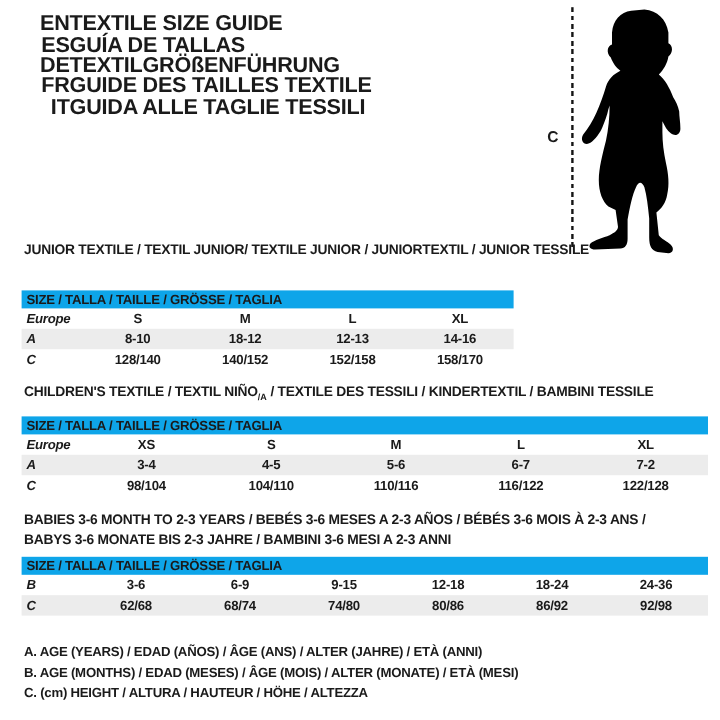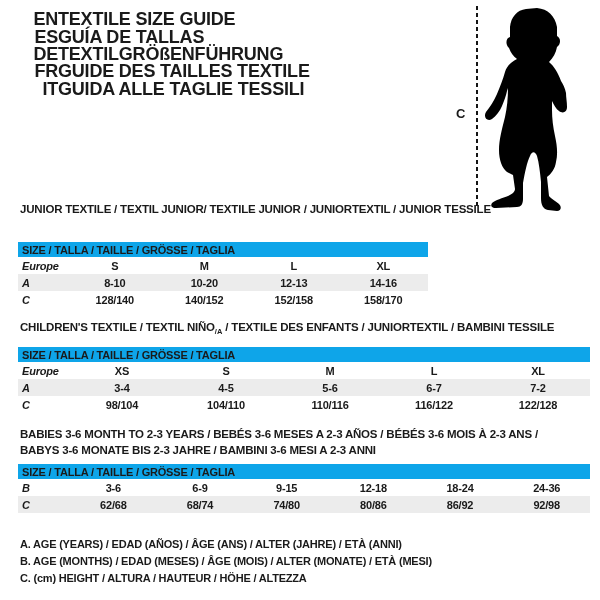--- a/index.html
+++ b/index.html
@@ -81,34 +81,34 @@
   <div class="trow">
     <span class="label-cell">Europe</span>
     <span class="val-cell">S</span>
     <span class="val-cell">M</span>
     <span class="val-cell">L</span>
     <span class="val-cell">XL</span>
   </div>
   <div class="trow shaded">
     <span class="label-cell">A</span>
     <span class="val-cell">8-10</span>
-    <span class="val-cell">10-20</span>
+    <span class="val-cell">18-12</span>
     <span class="val-cell">12-13</span>
     <span class="val-cell">14-16</span>
   </div>
   <div class="trow">
     <span class="label-cell">C</span>
     <span class="val-cell">128/140</span>
     <span class="val-cell">140/152</span>
     <span class="val-cell">152/158</span>
     <span class="val-cell">158/170</span>
   </div>
 </div>
 
-<div class="section-title" style="top:319px;"><span>CHILDREN'S TEXTILE / TEXTIL NIÑO</span><span class="sub">/A</span><span> / TEXTILE DES ENFANTS / JUNIORTEXTIL / BAMBINI TESSILE</span></div>
+<div class="section-title" style="top:319px;"><span>CHILDREN'S TEXTILE / TEXTIL NIÑO</span><span class="sub">/A</span><span> / TEXTILE DES TESSILI / KINDERTEXTIL / BAMBINI TESSILE</span></div>
 <div class="size-table w-wide" style="top:347px;">
   <div class="bar">SIZE / TALLA / TAILLE / GRÖSSE / TAGLIA</div>
   <div class="trow">
     <span class="label-cell">Europe</span>
     <span class="val-cell">XS</span>
     <span class="val-cell">S</span>
     <span class="val-cell">M</span>
     <span class="val-cell">L</span>
     <span class="val-cell">XL</span>
   </div>

